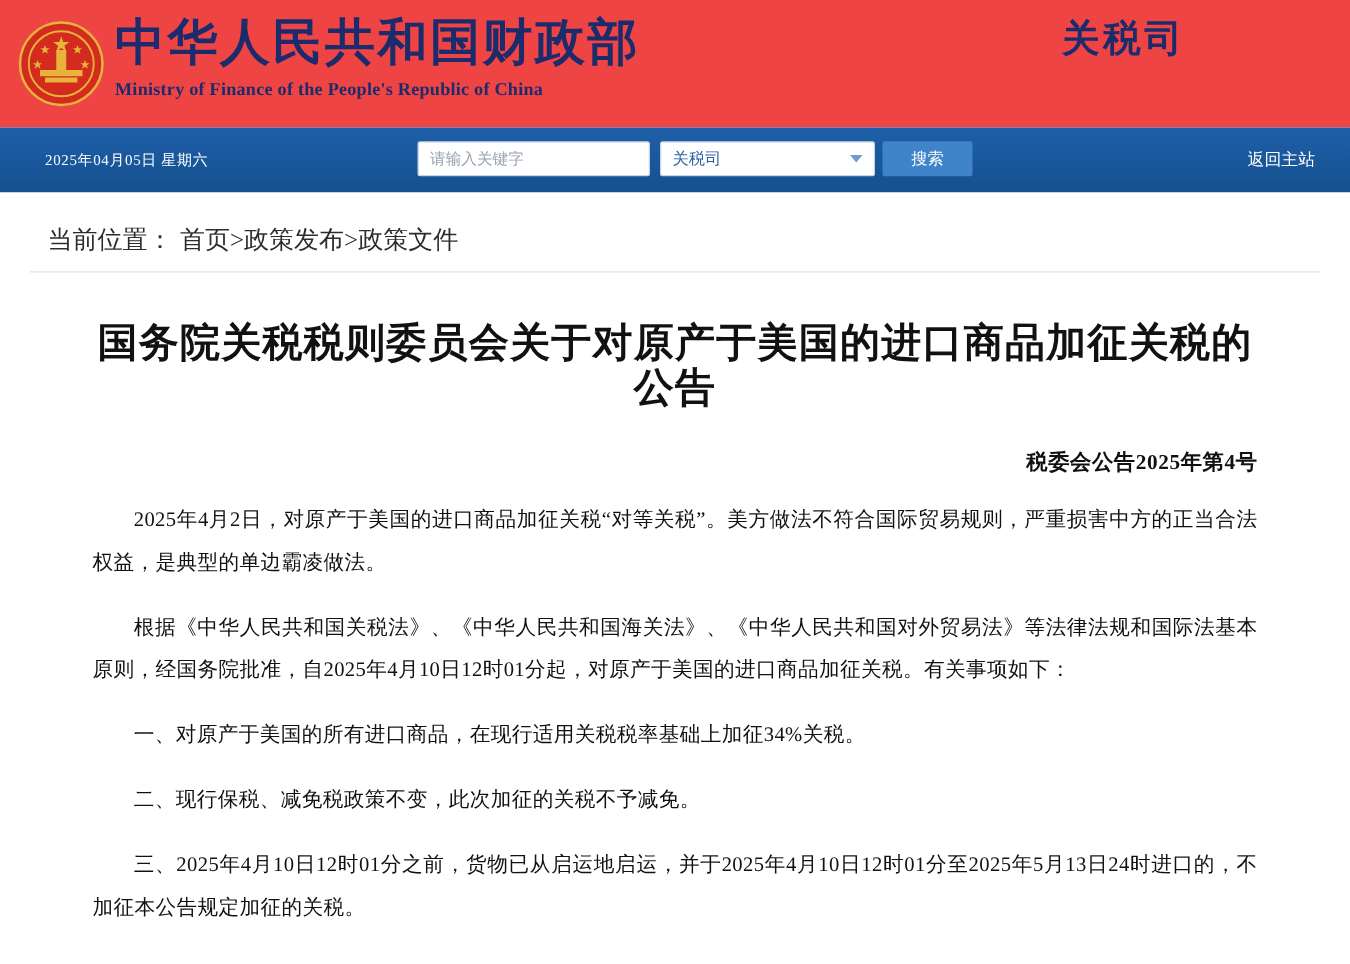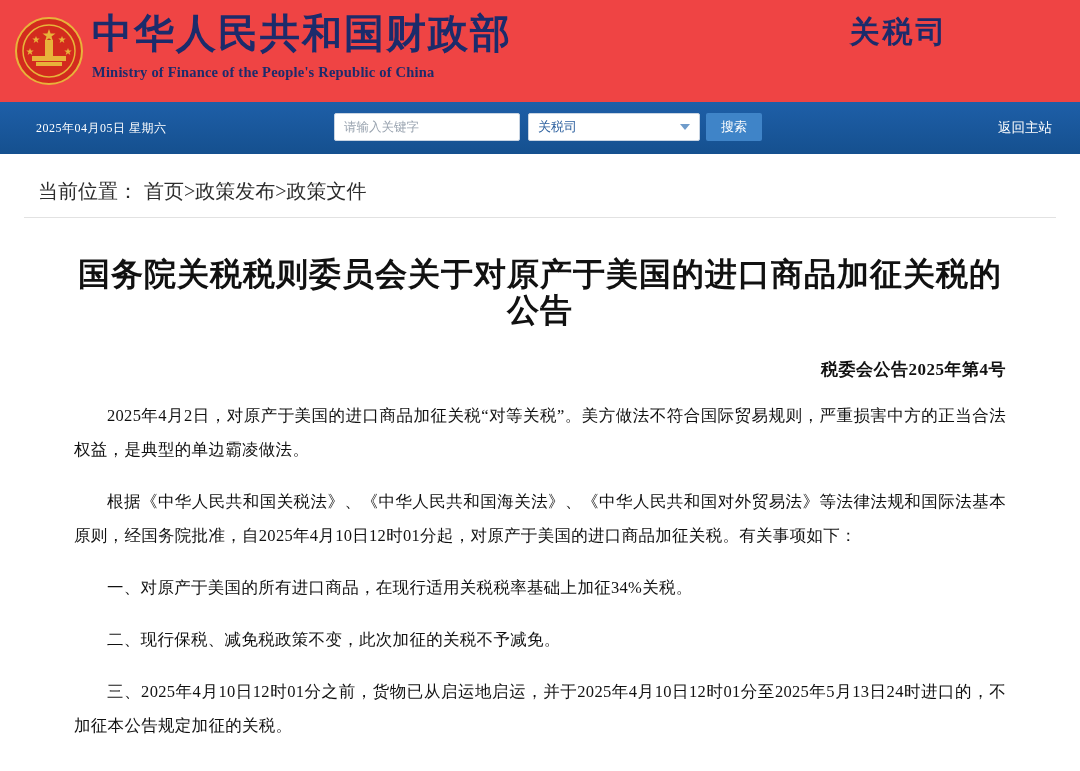--- a/index.html
+++ b/index.html
@@ -149,21 +149,21 @@
     width: 0; height: 0;
     border-left: 5px solid transparent;
     border-right: 5px solid transparent;
     border-top: 6px solid #6f9ccb;
   }
 
   .search-button {
     position: absolute;
     left: 706px;
     top: 11px;
-    width: 56px;
+    width: 72px;
     height: 28px;
     background: #3f84c8;
     border: none;
     border-radius: 2px;
     color: #ffffff;
     font-family: "Liberation Sans", sans-serif;
     font-size: 13px;
     cursor: pointer;
     padding: 0;
   }

